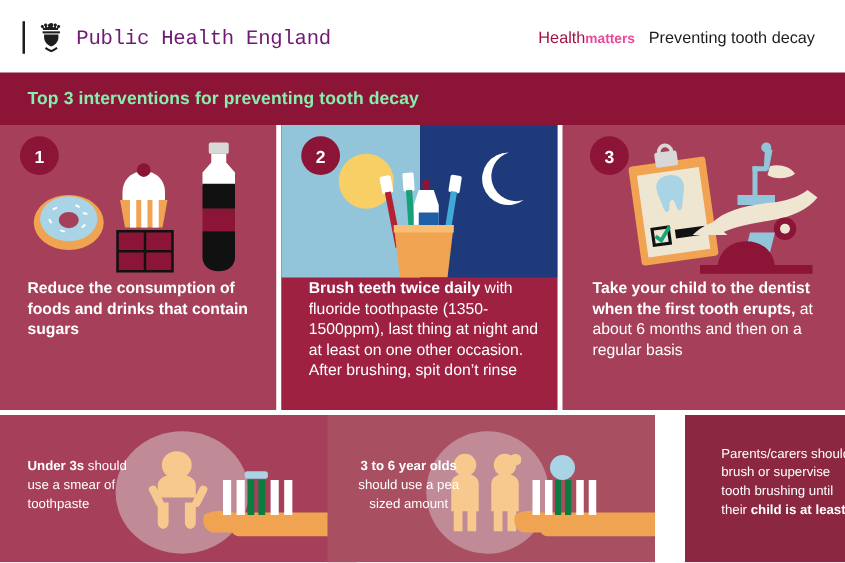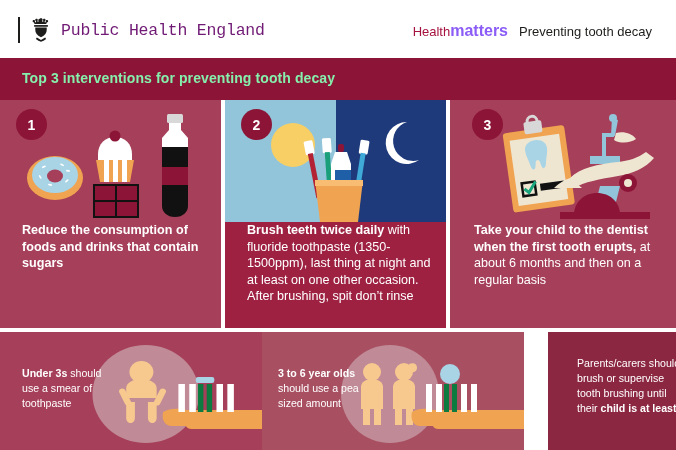--- a/index.html
+++ b/index.html
@@ -58,22 +58,22 @@
     align-items: baseline;
     white-space: nowrap;
   }
   .hm-health {
     font-size: 13px;
     color: #a4123f;
     font-weight: normal;
     margin-left: 36px;
   }
   .hm-matters {
-    font-size: 16px;
-    color: #8b5cf6;
+    font-size: 11px;
+    color: #ec4899;
     font-weight: bold;
   }
   .hm-topic {
     font-size: 13px;
     color: #1d1d1b;
     font-weight: normal;
     margin-left: 11px;
   }
 
   
@@ -162,21 +162,21 @@
     left: 0; top: 332px;
     width: 676px; height: 118px;
   }
   .bpanel {
     position: absolute;
     top: 0;
     height: 118px;
     overflow: hidden;
   }
   .bpanel-1 { left: 0px;   width: 262px; background: #a63f59; padding-left: 23px; }
-  .bpanel-2 { left: 262px; width: 262px; background: #a85062; }
+  .bpanel-2 { left: 262px; width: 262px; background: #a85062; text-align: center; }
   .bpanel-3 { left: 548px; width: 152px; background: #8c2742; }
 
   .btext {
     position: absolute;
     font-size: 10.6px;
     line-height: 1.42;
     color: #ffffff;
   }
   .btext b { font-weight: bold; }
 

